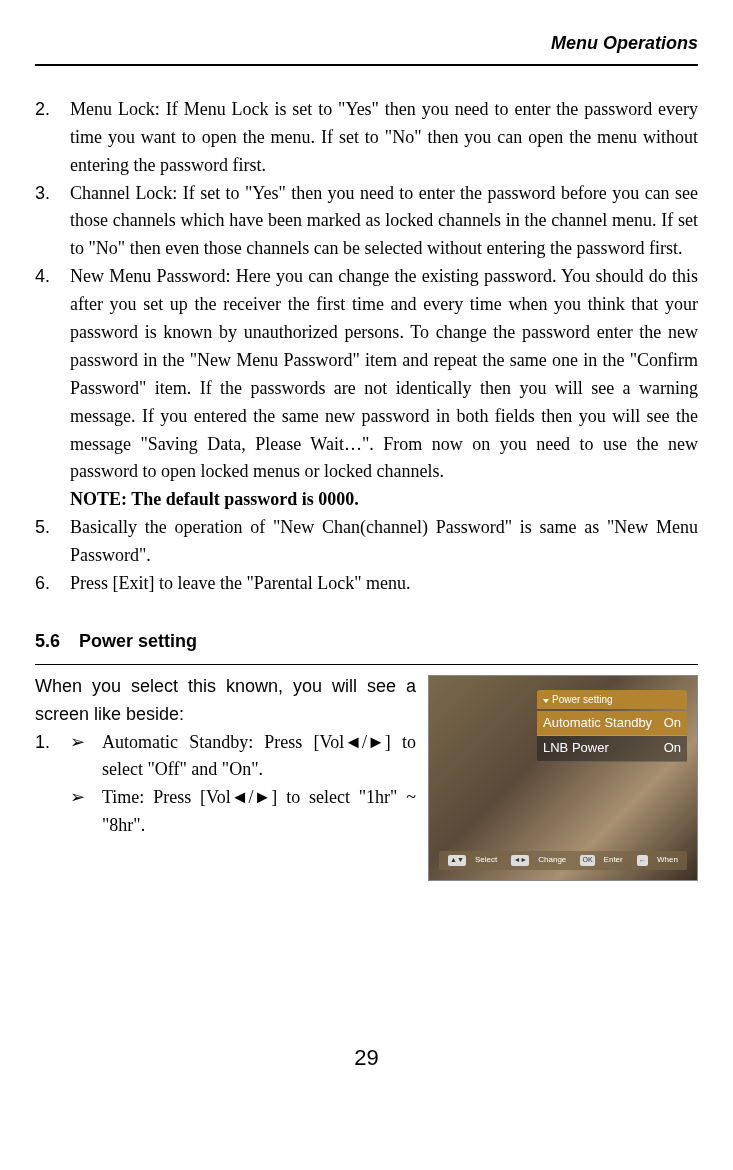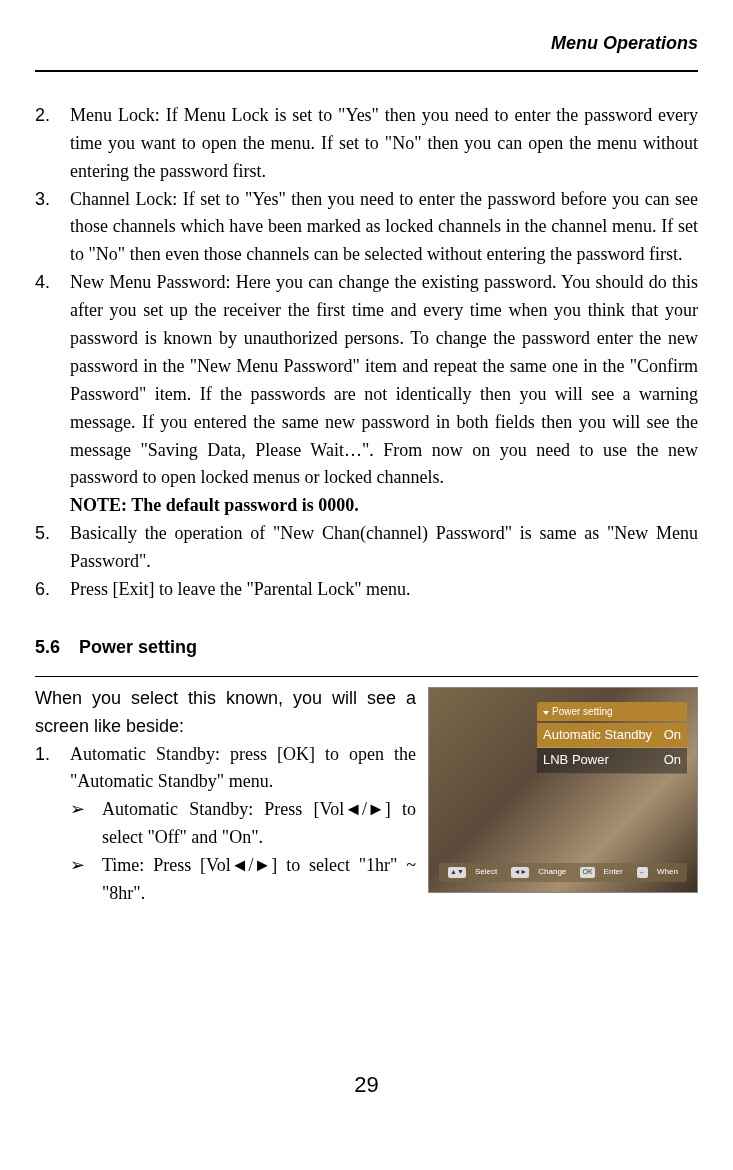--- a/index.html
+++ b/index.html
@@ -9,21 +9,21 @@
     color: #000;
     background: #fff;
     margin: 0;
     padding: 30px 35px 20px 35px;
     max-width: 733px;
     box-sizing: border-box;
   }
   .header-row {
     display: flex;
     justify-content: flex-end;
-    margin-bottom: 12px;
+    margin-bottom: 6px;
   }
   .header-title {
     font-weight: bold;
     font-style: italic;
     font-size: 18px;
   }
   .hr-line {
     border: none;
     border-top: 2px solid #000;
     margin: 0 0 30px 0;
@@ -47,21 +47,21 @@
   }
   .note {
     font-weight: bold;
   }
   .section-heading {
     font-weight: bold;
     font-size: 18px;
     margin-top: 30px;
     margin-bottom: 8px;
     border-bottom: 1px solid #000;
-    padding-bottom: 14px;
+    padding-bottom: 8px;
   }
   .section-heading .num {
     margin-right: 14px;
   }
   .flex-row {
     display: flex;
     gap: 12px;
   }
   .flex-text {
     flex: 1;
@@ -203,21 +203,20 @@
   <span>Power setting</span>
 </div>
 
 <div class="flex-row">
   <div class="flex-text">
     <p class="intro-text">When you select this known, you will see a screen like beside:</p>
     <div class="list-main">
       <div class="list-item">
         <div class="list-num">1.</div>
         <div class="list-content">
-          <div>Automatic Standby: press [OK] to open the "Automatic Standby" menu.</div>
           <div class="sublist">
             <div class="sub-item">
               <div class="sub-bullet">➢</div>
               <div class="sub-content">Automatic Standby: Press [Vol◄/►] to select "Off" and "On".</div>
             </div>
             <div class="sub-item">
               <div class="sub-bullet">➢</div>
               <div class="sub-content">Time: Press [Vol◄/►] to select "1hr" ~ "8hr".</div>
             </div>
           </div>

